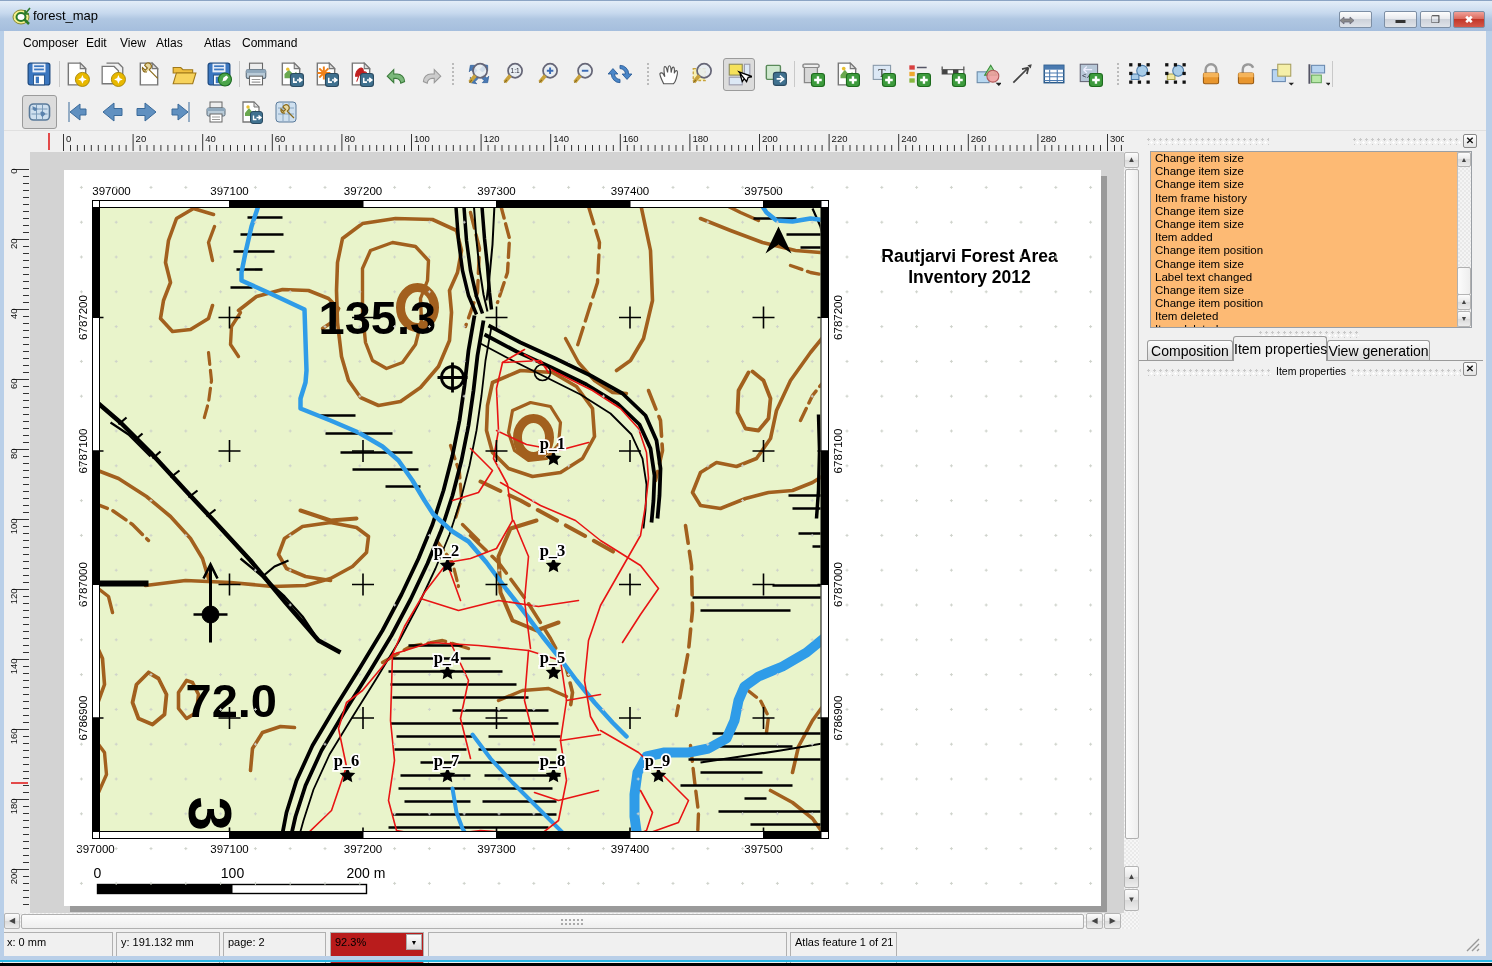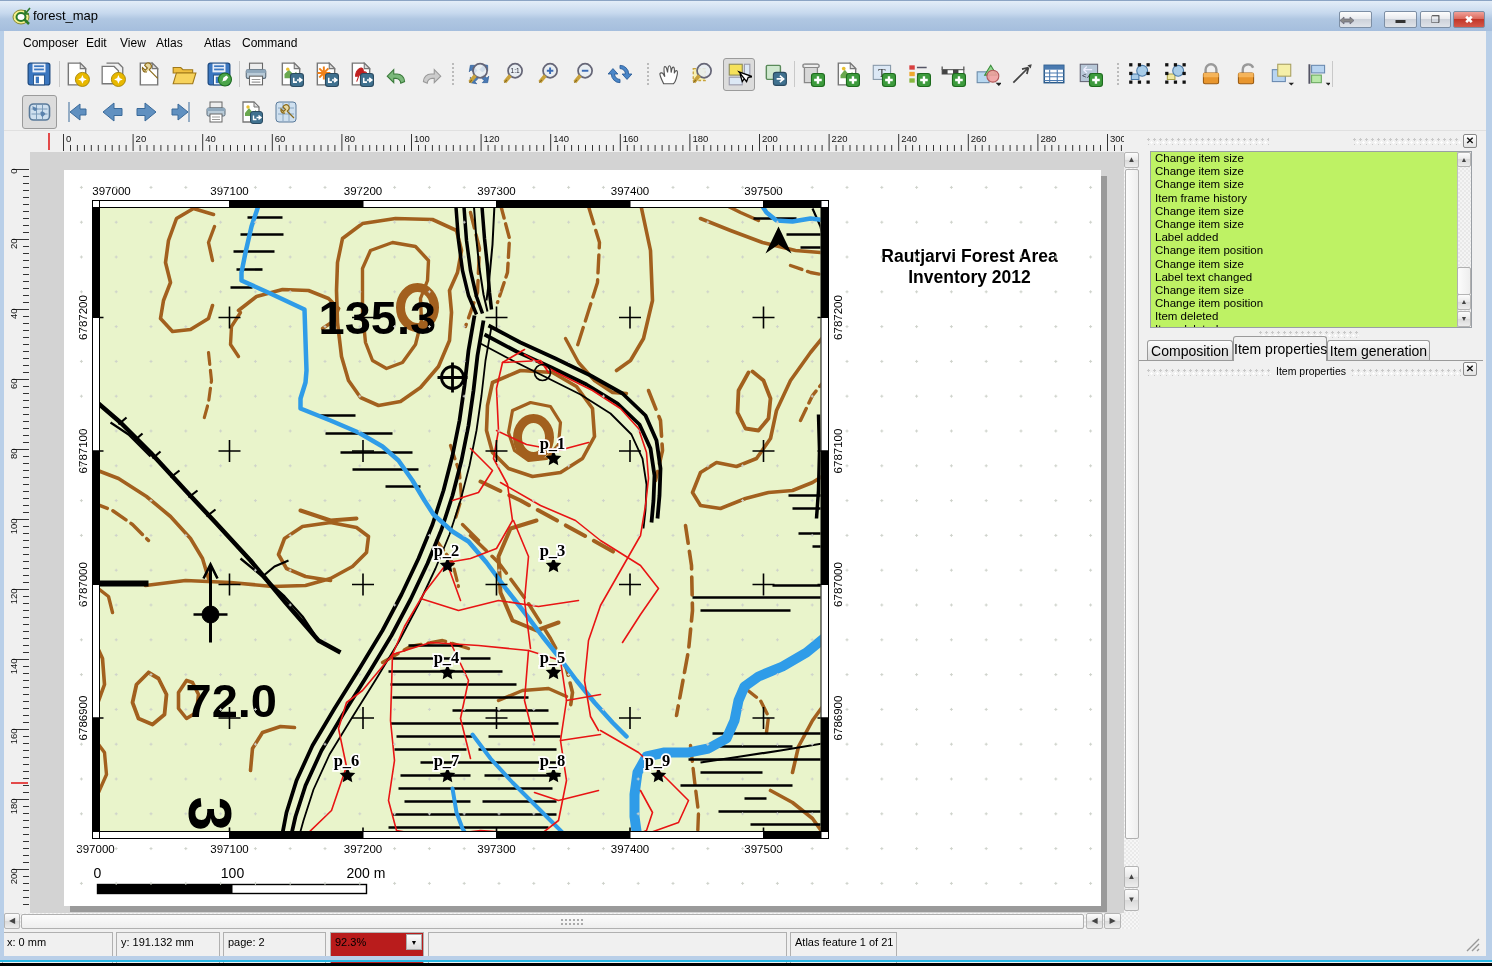--- a/index.html
+++ b/index.html
@@ -21,21 +21,21 @@
 #pshadow1{position:absolute;left:1070.5px;top:23.5px;width:6px;height:736px;background:#9a9a9a}
 #pshadow2{position:absolute;left:39.5px;top:753.5px;width:1037px;height:6px;background:#9a9a9a}
 .sbar{position:absolute;background:#f0f0f0}
 .sbtn{position:absolute;background:linear-gradient(#fcfcfc,#e8e8e8 50%,#d9d9d9 50%,#ededed);border:1px solid #b4b4b4;border-radius:2px;text-align:center;color:#444}
 .sthumb{position:absolute;background:linear-gradient(90deg,#fcfcfc,#eee);border:1px solid #b0b0b0;border-radius:2px}
 .sthumbh{position:absolute;background:linear-gradient(#fcfcfc,#eee);border:1px solid #b0b0b0;border-radius:2px}
 #rpanel{left:1139px;top:131px;width:344px;height:799px;background:#f0f0f0}
 .docktitle{position:absolute;height:17px;font-size:11px;color:#000;text-align:center;width:100%}
 .dottex{position:absolute;height:7px;background-image:radial-gradient(circle at 1.5px 1.5px,#c9c9c9 1px,transparent 1.3px),radial-gradient(circle at 4.5px 4.5px,#fdfdfd 1px,transparent 1.3px);background-size:6px 6px}
 .xbtn{position:absolute;width:14px;height:14px;border:1px solid #888;border-radius:2px;background:linear-gradient(#fff,#e2e2e2);font-size:10px;line-height:12px;text-align:center;color:#111;font-weight:bold}
-#histbox{position:absolute;left:11px;top:20px;width:322px;height:177px;background:#bef264;border:1px solid #9a9fa5;font-size:11.5px;color:#000;overflow:hidden}
+#histbox{position:absolute;left:11px;top:20px;width:322px;height:177px;background:#fdba74;border:1px solid #9a9fa5;font-size:11.5px;color:#000;overflow:hidden}
 #histbox div{padding-left:4px;height:13.2px;line-height:13.4px;white-space:nowrap;overflow:hidden}
 .tab{position:absolute;border:1px solid #9a9a9a;border-bottom:none;border-radius:3px 3px 0 0;background:linear-gradient(#fdfdfd,#e7e7e7 60%,#dcdcdc);font-size:14px;text-align:center;color:#000;white-space:nowrap}
 #statusbar{left:0;top:930px;width:1492px;height:26px;background:#f0f0f0}
 .sfield{position:absolute;top:932px;height:36px;border:1px solid #b0b0b0;font-size:11px;color:#000;padding:3px 0 0 4px;background:#f0f0f0}
 #bborder{left:0;top:956px;width:1492px;height:6px;background:#b9cfe8;border-bottom:2px solid #29b8e5}
 #bblack{left:0;top:963px;width:1492px;height:3px;background:#000}
 .lborder{top:31px;width:4px;height:925px;background:#b9cfe8}
 svg{display:block}
 </style></head><body>
 <div id="titlebar" class="abs"></div>
@@ -973,38 +973,38 @@
     <div class="dottex" style="left:8px;top:7px;width:122px"></div>
     <div class="dottex" style="left:214px;top:7px;width:108px"></div>
     <div class="xbtn" style="left:324px;top:3px">✕</div>
     <div id="histbox">
       <div>Change item size</div>
       <div>Change item size</div>
       <div>Change item size</div>
       <div>Item frame history</div>
       <div>Change item size</div>
       <div>Change item size</div>
-      <div>Label added</div>
+      <div>Item added</div>
       <div>Change item position</div>
       <div>Change item size</div>
       <div>Label text changed</div>
       <div>Change item size</div>
       <div>Change item position</div>
       <div>Item deleted</div>
       <div>Item deleted</div>
     </div>
     <div class="sbar abs" style="left:318px;top:21px;width:14px;height:175px;background:repeating-conic-gradient(#f4f4f4 0% 25%, #e8e8e8 0% 50%) 0 0/4px 4px;border-left:1px solid #c0c0c0"></div>
     <div class="sbtn abs" style="left:318px;top:21px;width:14px;height:15px;font-size:7px;line-height:13px">▲</div>
     <div class="sthumb abs" style="left:318px;top:136px;width:14px;height:28px"></div>
     <div class="sbtn abs" style="left:318px;top:163px;width:14px;height:16px;font-size:7px;line-height:14px">▲</div>
     <div class="sbtn abs" style="left:318px;top:180px;width:14px;height:16px;font-size:7px;line-height:14px">▼</div>
     <div class="dottex" style="left:120px;top:200px;width:100px"></div>
     <div class="tab" style="left:8px;top:209px;width:86px;height:20px;line-height:20px">Composition</div>
     <div class="tab" style="left:94px;top:205px;width:94px;height:24px;line-height:24px;background:#f0f0f0;z-index:3">Item properties</div>
-    <div class="tab" style="left:188px;top:209px;width:103px;height:20px;line-height:20px">Item generation</div>
+    <div class="tab" style="left:188px;top:209px;width:103px;height:20px;line-height:20px">View generation</div>
     <div style="position:absolute;left:0;top:228.5px;width:344px;height:1px;background:#9a9a9a"></div>
     <div style="position:absolute;left:95px;top:228px;width:92px;height:2px;background:#f0f0f0"></div>
     <div class="dottex" style="left:8px;top:238px;width:124px"></div>
     <div class="dottex" style="left:212px;top:238px;width:110px"></div>
     <div class="docktitle" style="left:0;top:234px;font-size:10.5px">Item properties</div>
     <div class="xbtn" style="left:324px;top:231px">✕</div>
   </div>
 <div id="statusbar" class="abs"></div>
 <div class="sfield" style="left:2px;width:111px">x: 0 mm</div>
 <div class="sfield" style="left:116px;width:104px">y: 191.132 mm</div>

